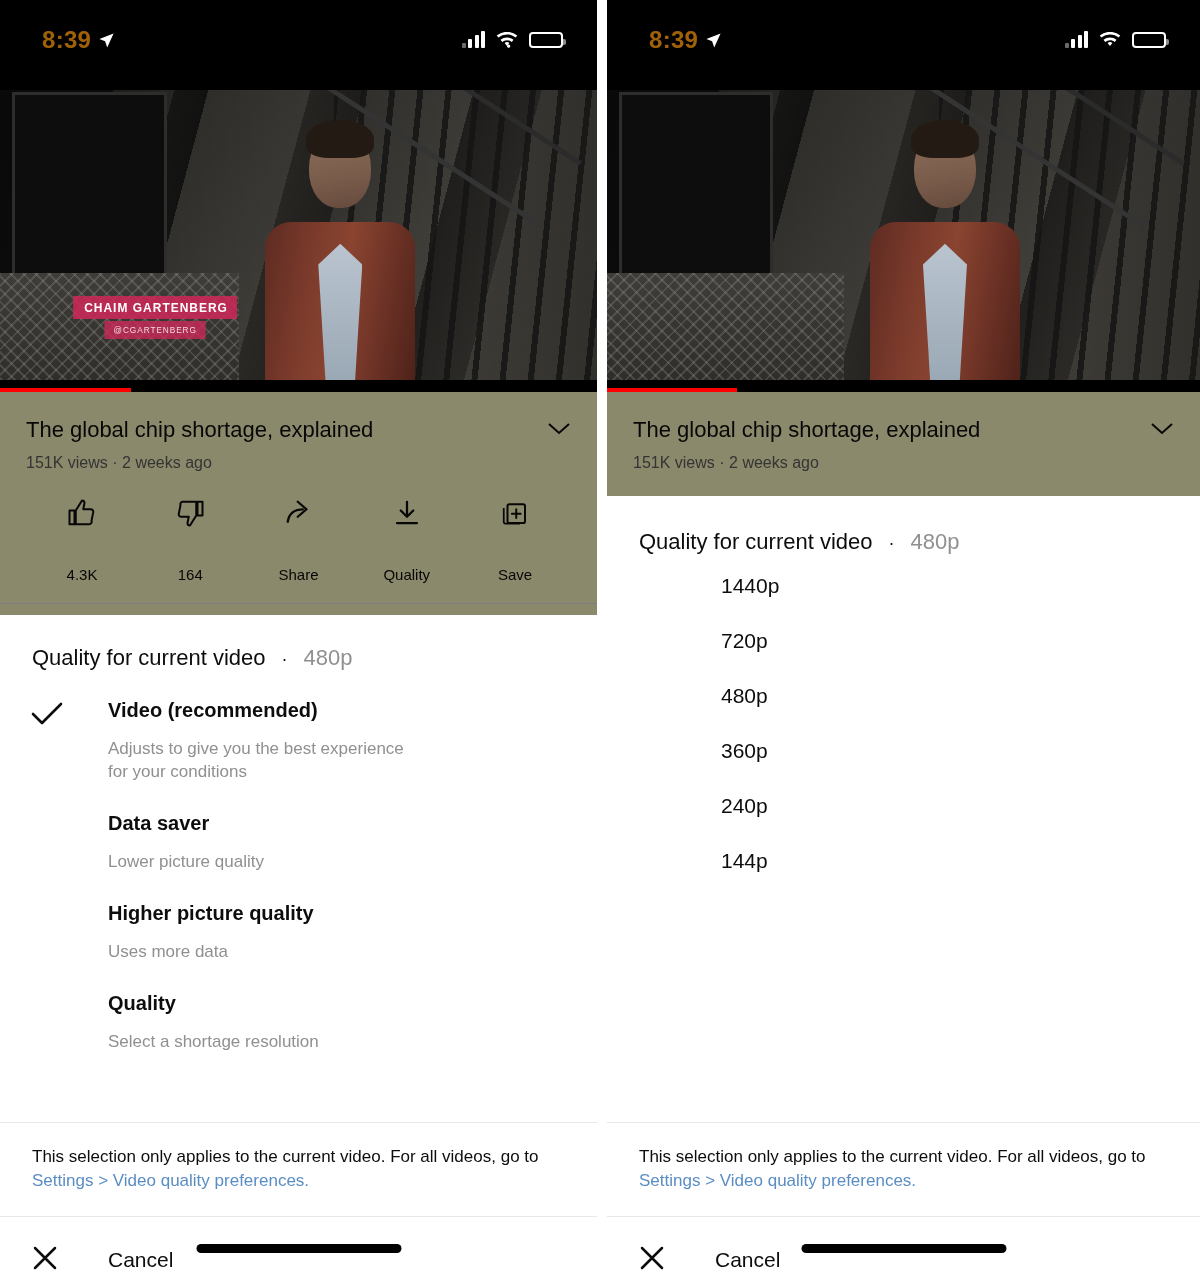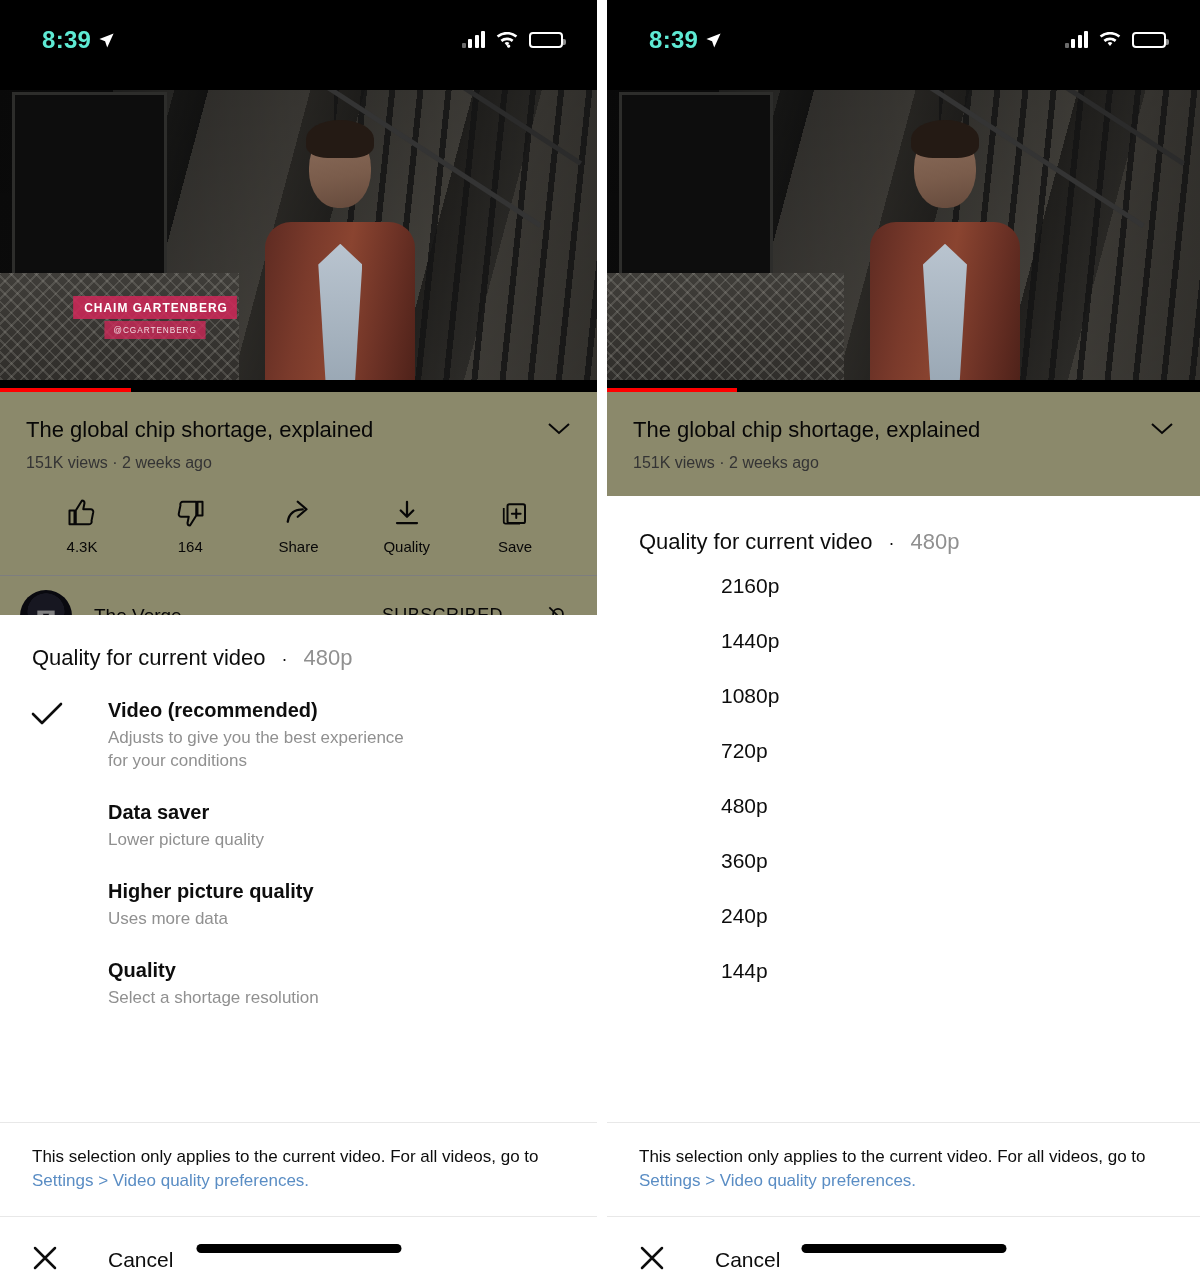--- a/index.html
+++ b/index.html
@@ -37,21 +37,21 @@
     background: #000000;
     display: flex;
     align-items: center;
     justify-content: space-between;
     padding: 0 34px 0 42px;
   }
   .sb-left {
     display: flex;
     align-items: center;
     gap: 7px;
-    color: #5eead4;
+    color: #a16207;
     font-size: 24px;
     font-weight: bold;
     letter-spacing: 0.3px;
   }
   .loc-arrow { display: block; }
   .sb-right { display: flex; align-items: center; gap: 11px; }
   .bars { display: flex; align-items: flex-end; gap: 2.5px; height: 16px; }
   .bars i { display: block; width: 4px; background: #ffffff; border-radius: 1px; }
   .bars i:nth-child(1) { height: 5px; opacity: .42; }
   .bars i:nth-child(2) { height: 9px; }
@@ -189,21 +189,21 @@
   .vid-meta { padding: 10px 26px 0 26px; font-size: 16px; color: #606060; }
 
   .action-row {
     display: flex; justify-content: space-between;
     padding: 26px 40px 20px 40px;
   }
   .action {
     display: flex; flex-direction: column; align-items: center; gap: 10px;
     width: 84px;
   }
-  .action-label { font-size: 15px; color: #0d0d0d; }
+  .action-label { font-size: 15px; color: #0d0d0d; margin-top: 28px; }
   .divider-light { height: 1px; background: #e5e5e5; margin: 0 0 0 0; }
 
   .channel-row {
     display: flex; align-items: center; gap: 22px;
     padding: 14px 26px 20px 20px;
   }
   .avatar {
     width: 52px; height: 52px; border-radius: 50%;
     background: radial-gradient(circle at 50% 42%, #2b2b3d 0 46%, #11111c 47% 100%);
     display: flex; align-items: center; justify-content: center;
@@ -230,21 +230,21 @@
   .sheet-header .sh-value { color: #909090; }
 
   .options { padding: 26px 0 8px 0; flex: 1 1 auto; }
   .opt {
     display: flex; align-items: flex-start; gap: 0;
     padding: 0 30px 26px 30px;
   }
   .opt-check { width: 78px; flex: 0 0 auto; padding-top: 4px; }
   .opt-body { flex: 1; }
   .opt-title { font-size: 20px; color: #0d0d0d; font-weight: bold; line-height: 1.3; }
-  .opt-sub { font-size: 17px; color: #909090; line-height: 1.35; margin-top: 4px; }
+  .opt-sub { font-size: 17px; color: #909090; line-height: 1.35; margin-top: 15px; }
 
   .res-list { padding: 20px 0 10px 0; flex: 1 1 auto; }
   .res-item {
     font-size: 21px; color: #0d0d0d;
     padding: 0 0 34px 114px;
     line-height: 1;
   }
 
   .sheet-divider { height: 1px; background: #e8e8e8; }
   .sheet-note {
@@ -496,23 +496,21 @@
     </div>
 
     <div class="sheet" style="height:778px">
       <div class="sheet-header">
         <span class="sh-title">Quality for current video</span>
         <span class="sh-dot">·</span>
         <span class="sh-value">480p</span>
       </div>
 
       <div class="res-list">
-        <div class="res-item">2160p</div>
         <div class="res-item">1440p</div>
-        <div class="res-item">1080p</div>
         <div class="res-item">720p</div>
         <div class="res-item">480p</div>
         <div class="res-item">360p</div>
         <div class="res-item">240p</div>
         <div class="res-item">144p</div>
       </div>
 
       <div class="sheet-divider"></div>
       <div class="sheet-note">
         <span>This selection only applies to the current video. For all videos, go to </span><a href="#">Settings &gt; Video quality preferences.</a>

